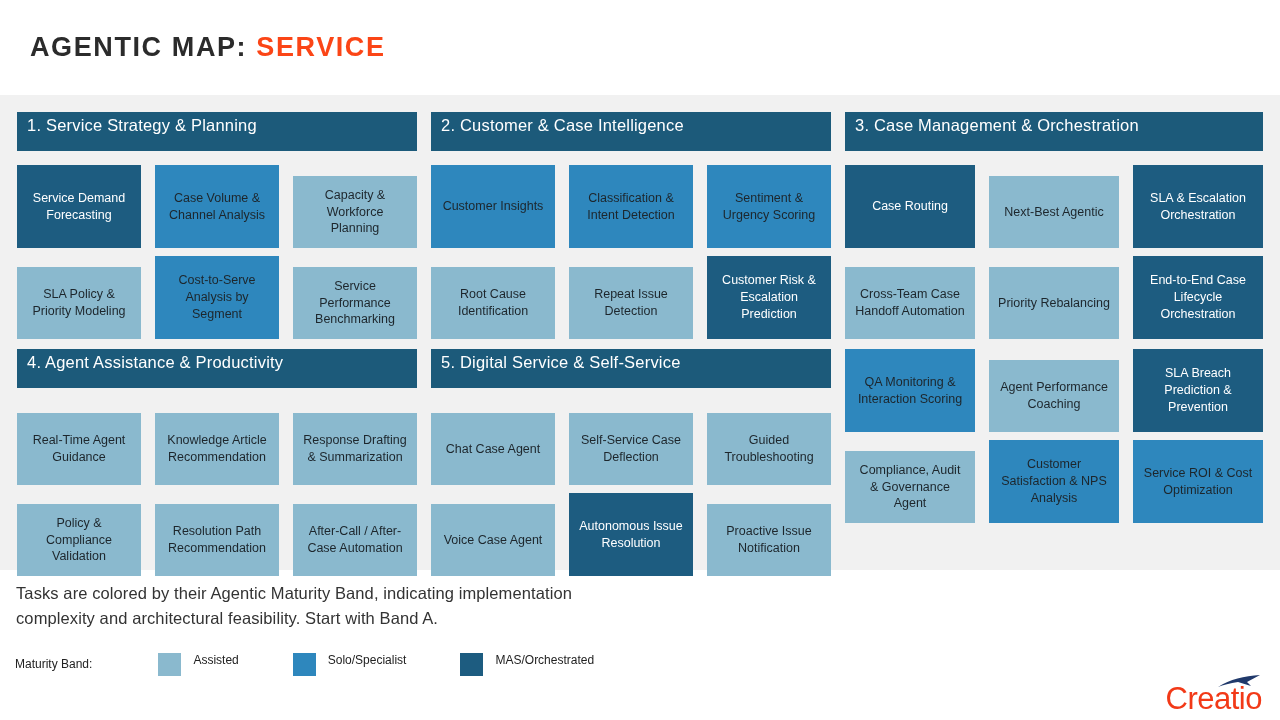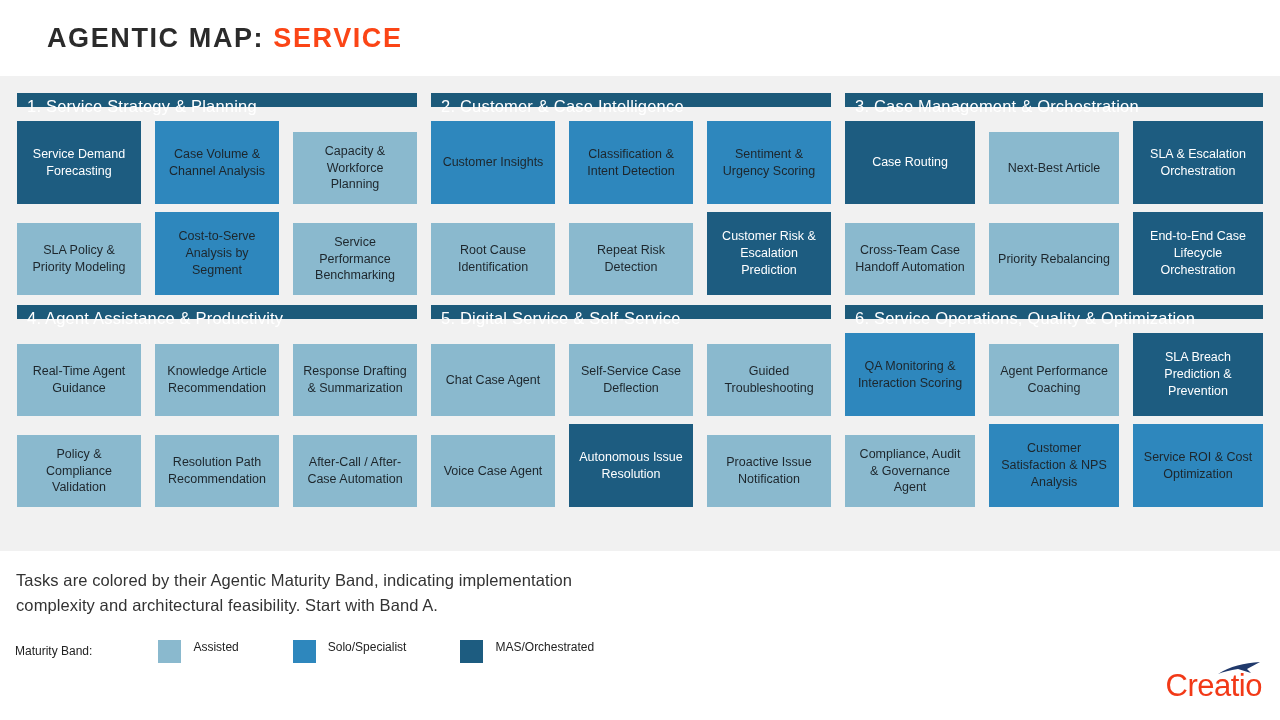--- a/index.html
+++ b/index.html
@@ -2,55 +2,55 @@
 <html style="--accent: #fb4516; --header: #1c5a7a; --assisted: #8ab9ce; --solo: #2e87bd; --mas: #1d5c80; --band_bg: #f1f1f1; --logo_red: #f23917; --logo_arrow_blue: #20396b;"><head>
 <meta charset="utf-8">
 <style>
   html,body{margin:0;padding:0;}
   body{
     width:1280px;height:720px;overflow:hidden;background:#ffffff;
     font-family:"Liberation Sans", sans-serif;position:relative;
     -webkit-font-smoothing:antialiased;
   }
   
-  .titlebar{height:76px;display:flex;align-items:center;padding-left:47px;background:#ffffff;}
+  .titlebar{height:95px;display:flex;align-items:center;padding-left:30px;background:#ffffff;}
   .page-title{font-size:27px;font-weight:600;letter-spacing:1.6px;color:#2b2b2b;}
   .page-title .hl{color:var(--accent,#fb4516);}
   
   .band{
     background:var(--band_bg,#f1f1f1);
     height:475px;box-sizing:border-box;
     padding:17px 17px 18px 17px;
   }
   .sections-grid{
     display:grid;
     grid-template-columns:400px 400px 418px;
     column-gap:14px;row-gap:10px;
   }
   .sec-header{
     background:var(--header,#1c5a7a);color:#ffffff;
-    height:14px;line-height:27px;font-size:16.5px;font-weight:400;
+    height:39px;line-height:27px;font-size:16.5px;font-weight:400;
     padding-left:10px;margin-bottom:14px;letter-spacing:.2px;
   }
   .cards{
     display:grid;grid-template-columns:repeat(3,1fr);
     column-gap:14px;row-gap:8px;grid-auto-rows:83px;
   }
   .card{
     display:flex;align-items:center;justify-content:center;text-align:center;
     font-size:12.5px;font-weight:500;line-height:1.35;
     padding:4px 9px;box-sizing:border-box;color:#1d262c;
   }
   .card.assisted{background:var(--assisted,#8ab9ce);margin-top:11px;}
   .card.solo{background:var(--solo,#2e87bd);}
   .card.mas{background:var(--mas,#1d5c80);color:#ffffff;}
   
   .footer{position:relative;height:150px;}
   .note{
-    margin:17px 0 0 16px;font-size:16.5px;color:#333333;line-height:1.5;
+    margin:11px 0 0 16px;font-size:16.5px;color:#333333;line-height:1.5;
     letter-spacing:.1px;
   }
   .legend{
     display:flex;align-items:center;margin:22px 0 0 15px;font-size:12px;color:#222222;
   }
   .legend-title{margin-right:21px;}
   .legend-item{display:flex;align-items:flex-start;margin-right:9px;padding-left:45px;}
   .swatch{width:23px;height:23px;margin-right:12px;}
   .swatch.assisted{background:var(--assisted,#8ab9ce);}
   .swatch.solo{background:var(--solo,#2e87bd);}
@@ -82,29 +82,29 @@
           <div class="card assisted">Service Performance Benchmarking</div>
         </div>
       </div>
       <div>
         <div class="sec-header">2. Customer &amp; Case Intelligence</div>
         <div class="cards">
           <div class="card solo">Customer Insights</div>
           <div class="card solo">Classification &amp; Intent Detection</div>
           <div class="card solo">Sentiment &amp; Urgency Scoring</div>
           <div class="card assisted">Root Cause Identification</div>
-          <div class="card assisted">Repeat Risk Detection</div>
+          <div class="card assisted">Repeat Issue Detection</div>
           <div class="card mas">Customer Risk &amp; Escalation Prediction</div>
         </div>
       </div>
       <div>
         <div class="sec-header">3. Case Management &amp; Orchestration</div>
         <div class="cards">
           <div class="card mas">Case Routing</div>
-          <div class="card assisted">Next-Best Article</div>
+          <div class="card assisted">Next-Best Agentic</div>
           <div class="card mas">SLA &amp; Escalation Orchestration</div>
           <div class="card assisted">Cross-Team Case Handoff Automation</div>
           <div class="card assisted">Priority Rebalancing</div>
           <div class="card mas">End-to-End Case Lifecycle Orchestration</div>
         </div>
       </div>
       <div>
         <div class="sec-header">4. Agent Assistance &amp; Productivity</div>
         <div class="cards">
           <div class="card assisted">Real-Time Agent Guidance</div>
@@ -120,21 +120,20 @@
         <div class="cards">
           <div class="card assisted">Chat Case Agent</div>
           <div class="card assisted">Self-Service Case Deflection</div>
           <div class="card assisted">Guided Troubleshooting</div>
           <div class="card assisted">Voice Case Agent</div>
           <div class="card mas">Autonomous Issue Resolution</div>
           <div class="card assisted">Proactive Issue Notification</div>
         </div>
       </div>
       <div>
-        <div class="sec-header">6. Service Operations, Quality &amp; Optimization</div>
         <div class="cards">
           <div class="card solo">QA Monitoring &amp; Interaction Scoring</div>
           <div class="card assisted">Agent Performance Coaching</div>
           <div class="card mas">SLA Breach Prediction &amp; Prevention</div>
           <div class="card assisted">Compliance, Audit &amp; Governance Agent</div>
           <div class="card solo">Customer Satisfaction &amp; NPS Analysis</div>
           <div class="card solo">Service ROI &amp; Cost Optimization</div>
         </div>
       </div>
     </div>

